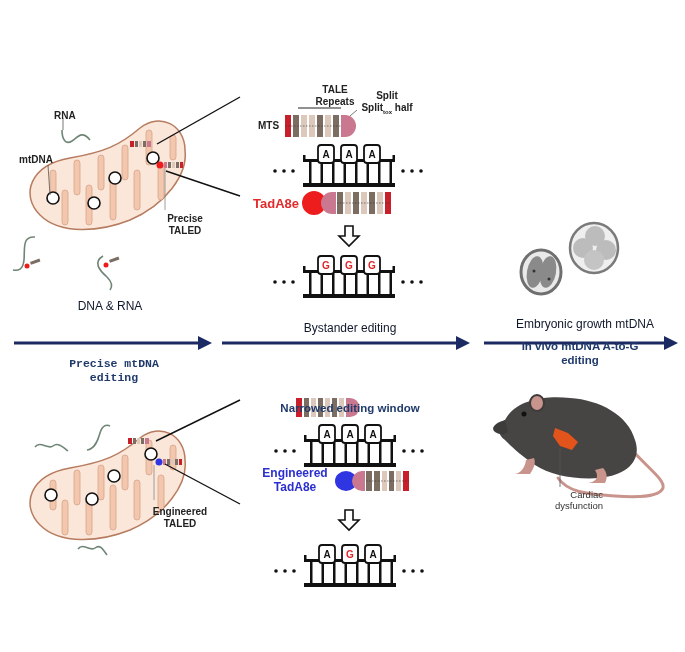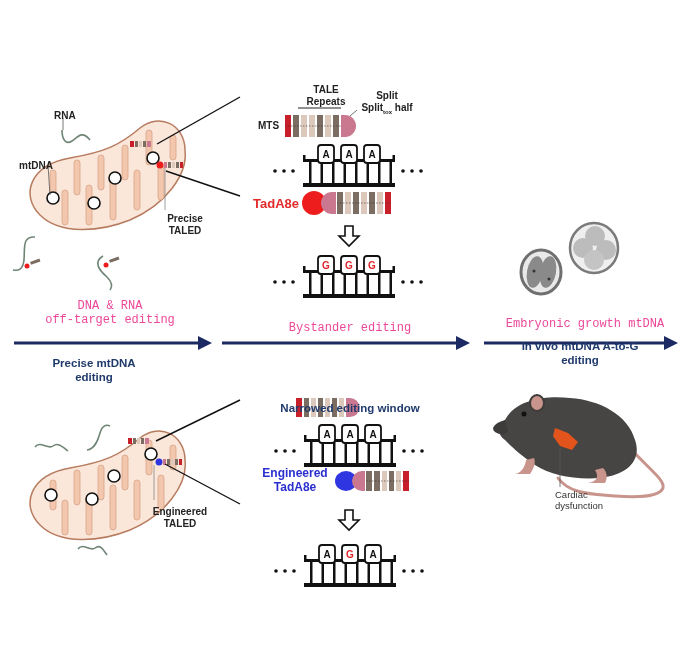--- a/index.html
+++ b/index.html
@@ -1,20 +1,20 @@
 <!DOCTYPE html>
 <html><head>
 <meta charset="utf-8">
 <style>
   html, body { margin: 0; padding: 0; background: #ffffff; }
   body { width: 685px; height: 652px; position: relative; overflow: hidden;
          font-family: "Liberation Sans", sans-serif; }
   #canvas { position: absolute; left: 0; top: 0; }
   .lbl { position: absolute; font-family: "Liberation Sans", sans-serif; text-align: center; line-height: 1.2; white-space: nowrap; }
-  .gray-top { color: #ec4899; font-size: 12px; font-family: Liberation Mono, monospace; }
+  .gray-top { color: #0f172a; font-size: 12px; }
   .navy { color: #1f3a6b; font-weight: bold; font-size: 11.5px; }
   .black-s { color: #222; font-size: 10px; font-weight: bold; }
   .red-lbl { color: #e32a2a; font-weight: bold; font-size: 13px; }
   .blue-lbl { color: #2b2fcf; font-weight: bold; font-size: 12px; }
   .plain-s { color: #333; font-size: 9.5px; }
   sub { font-size: 6px; }
 </style>
 </head>
 <body>
 
@@ -319,58 +319,57 @@
     <ellipse cx="537" cy="403" rx="7" ry="8" fill="#c9948c" stroke="#3e3b3b" stroke-width="2"></ellipse>
     <circle cx="524" cy="414" r="2.5" fill="#111"></circle>
     <path d="M526,460 C525,468 520,474 514,474 L530,474 C534,468 536,463 534,458 Z" fill="#c9948c"></path>
     <path d="M595,470 C600,478 595,482 588,483 L605,483 C608,478 607,472 603,468 Z" fill="#c9948c"></path>
     <path d="M555,428 L568,433 L578,442 L572,450 L560,446 L553,436 Z" fill="#e2541c"></path>
     <line x1="560" y1="448" x2="560" y2="487" stroke="#555" stroke-width="0.8"></line>
   </g>
 </svg>
 
 <div class="lbl black-s" style="left:54px;top:110px;">RNA</div>
-<div class="lbl black-s" style="left:19px;top:160px;">mtDNA</div>
+<div class="lbl black-s" style="left:19px;top:154px;">mtDNA</div>
 <div class="lbl black-s" style="left:165px;top:213px;width:40px;">
   <div>Precise</div>
   <div>TALED</div>
 </div>
 
-<div class="lbl black-s" style="left:301px;top:84px;width:50px;">
+<div class="lbl black-s" style="left:310px;top:84px;width:50px;">
   <div>TALE</div>
   <div>Repeats</div>
 </div>
 <div class="lbl black-s" style="left:352px;top:90px;width:70px;">
   <div>Split</div>
   <div><span>Split</span><sub>tox</sub> <span>half</span></div>
 </div>
 <div class="lbl black-s" style="left:258px;top:120px;">MTS</div>
 <div class="lbl red-lbl" style="left:253px;top:196px;">TadA8e</div>
 
 <div class="lbl gray-top" style="left:40px;top:299px;width:140px;">
   <div>DNA &amp; RNA</div>
-  <div>off-target editing</div>
 </div>
 <div class="lbl gray-top" style="left:280px;top:321px;width:140px;text-align:center;">Bystander editing</div>
 <div class="lbl gray-top" style="left:495px;top:317px;width:180px;">Embryonic growth mtDNA</div>
 
-<div class="lbl navy" style="left:24px;top:357px;width:140px;">
+<div class="lbl navy" style="left:44px;top:357px;width:140px;font-family:Liberation Mono, monospace;">
   <div>Precise mtDNA</div>
   <div>editing</div>
 </div>
 <div class="lbl navy" style="left:265px;top:374px;width:170px;margin-top:28px;">Narrowed editing window</div>
 <div class="lbl navy" style="left:500px;top:340px;width:160px;">
   <div>In vivo mtDNA A-to-G</div>
   <div>editing</div>
 </div>
 
 <div class="lbl black-s" style="left:150px;top:506px;width:60px;">
   <div>Engineered</div>
   <div>TALED</div>
 </div>
 <div class="lbl blue-lbl" style="left:260px;top:466px;width:70px;">
   <div>Engineered</div>
   <div>TadA8e</div>
 </div>
-<div class="lbl plain-s" style="left:555px;top:489px;text-align:left;">
+<div class="lbl plain-s" style="left:555px;top:489px;text-align:right;">
   <div>Cardiac</div>
   <div>dysfunction</div>
 </div>
 
 </body></html>

